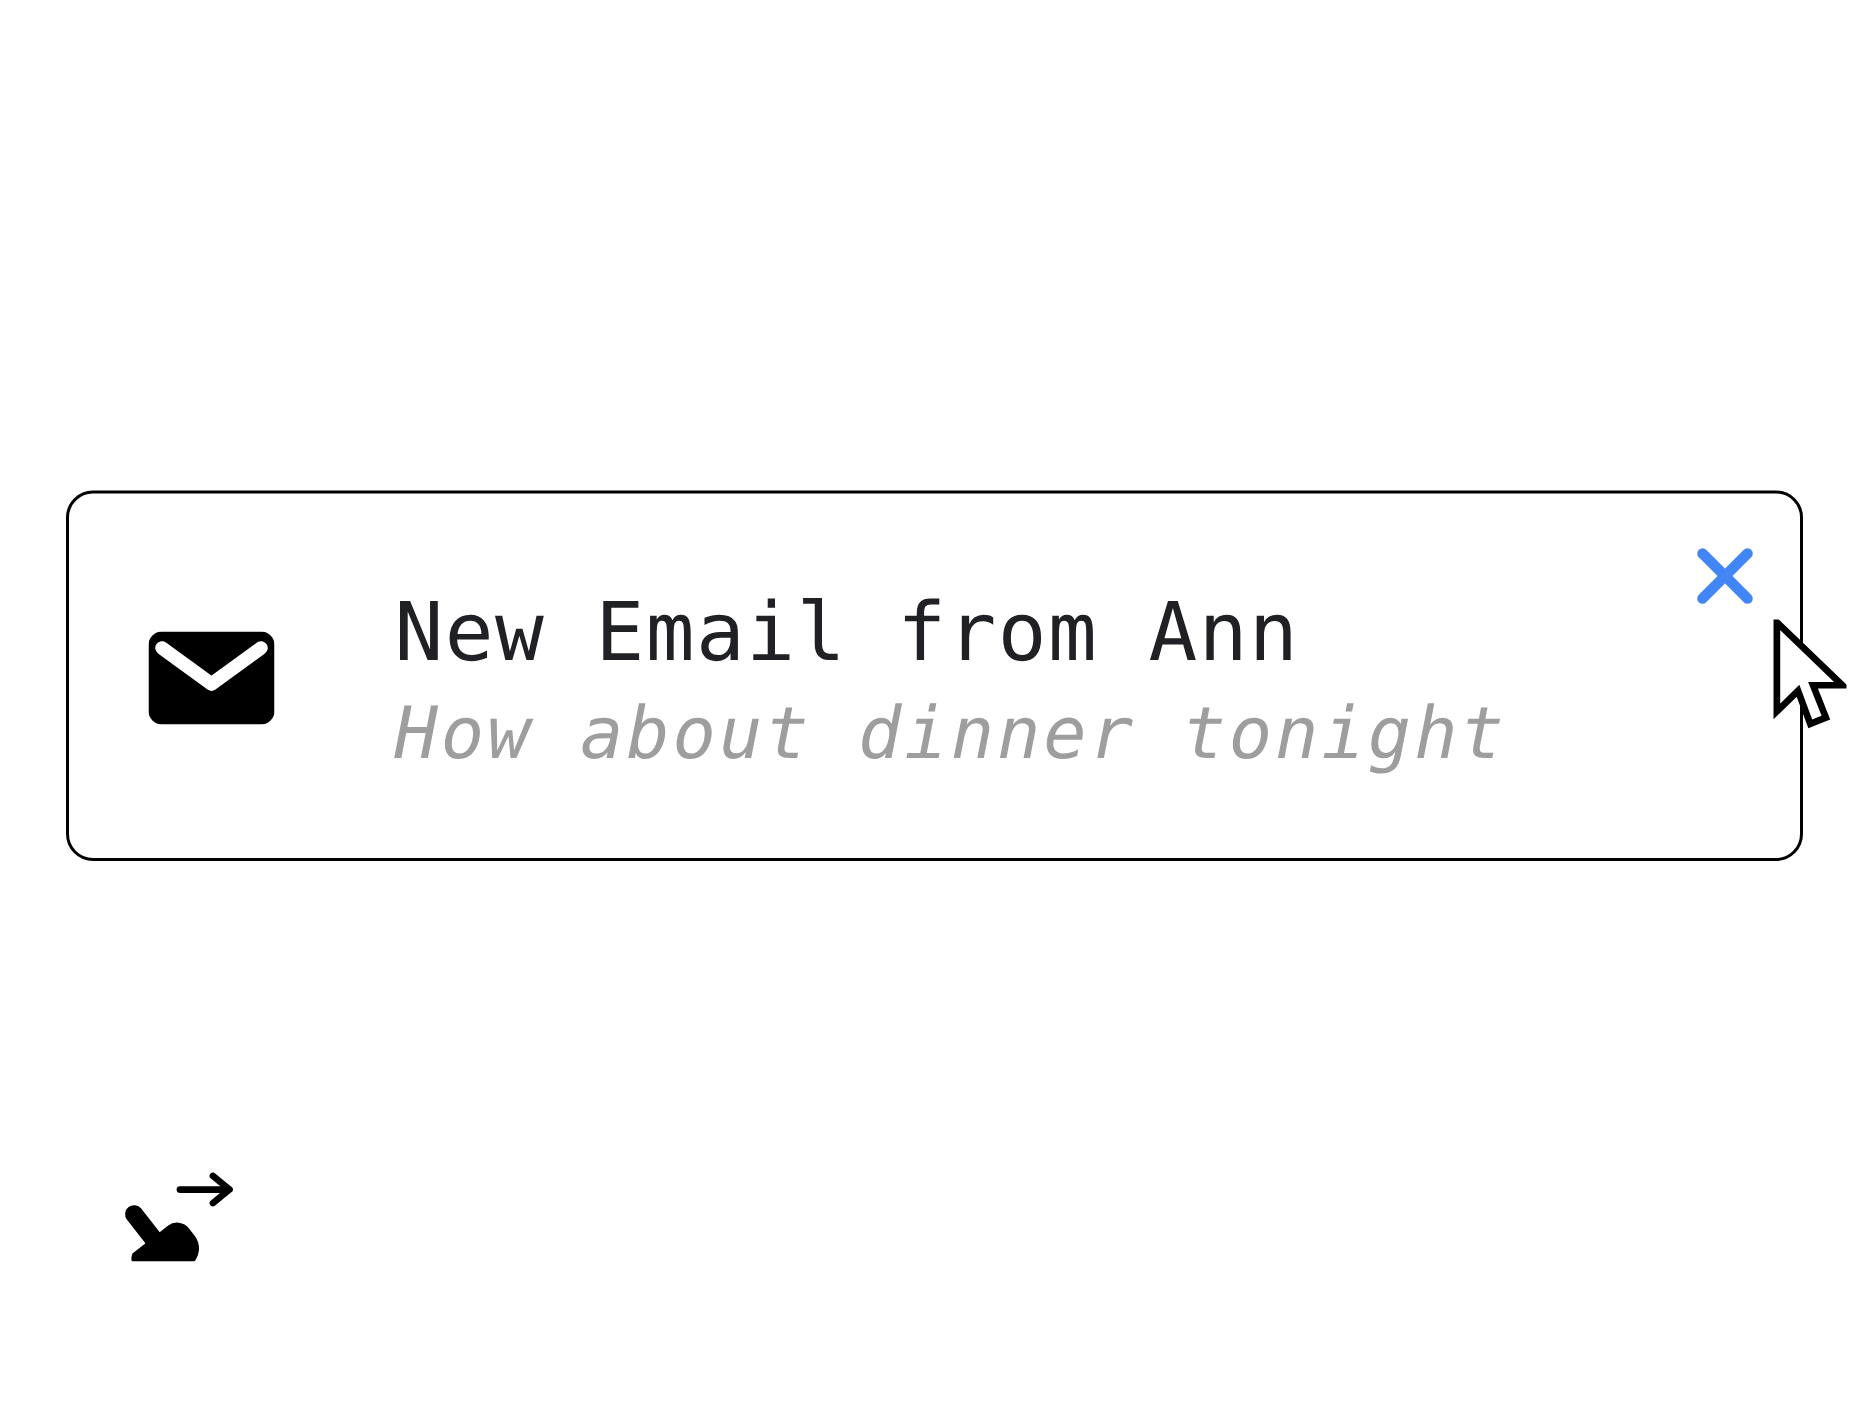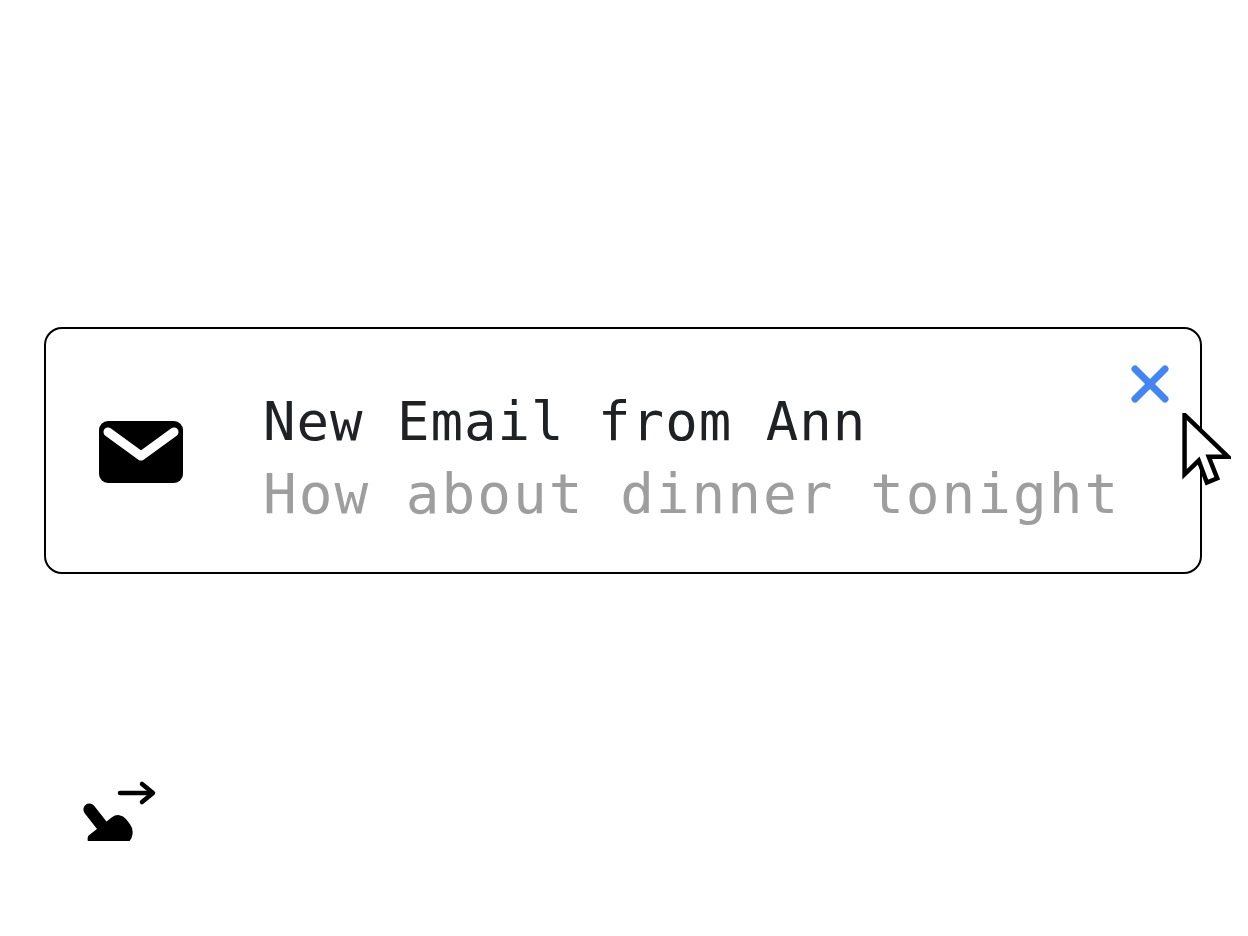--- a/index.html
+++ b/index.html
@@ -40,25 +40,26 @@
     font-size: 54px;
     line-height: 1.1;
     letter-spacing: 1px;
     color: #202124;
     white-space: nowrap;
   }
   .notification-subtitle {
     position: absolute;
     left: 263px;
     top: 463px;
-    font-size: 56px;
+    font-size: 48px;
     line-height: 1.1;
     letter-spacing: 2px;
     color: #9e9e9e;
     white-space: nowrap;
+    font-style: italic;
   }
   .close-button {
     position: absolute;
     left: 1127px;
     top: 361px;
     width: 46px;
     height: 46px;
     padding: 0;
     border: none;
     background: transparent;

